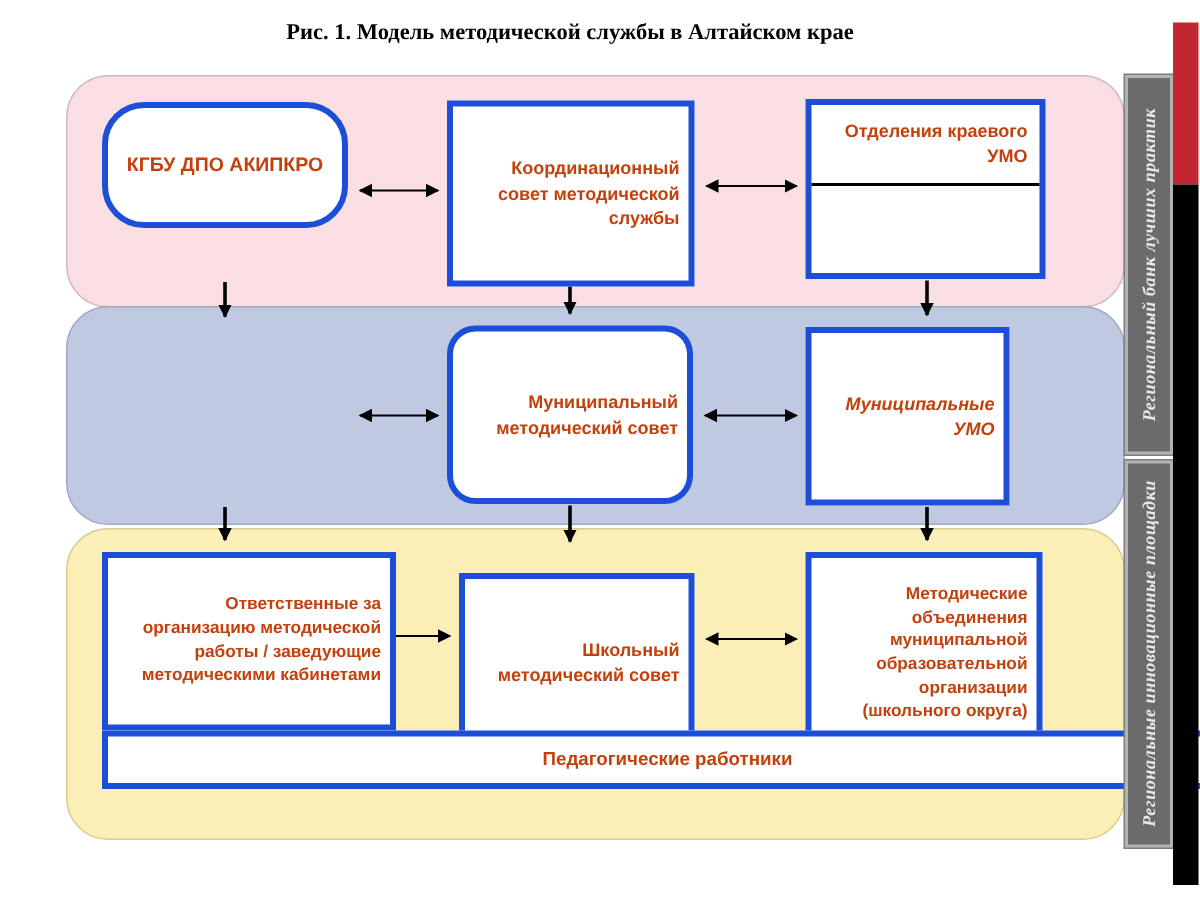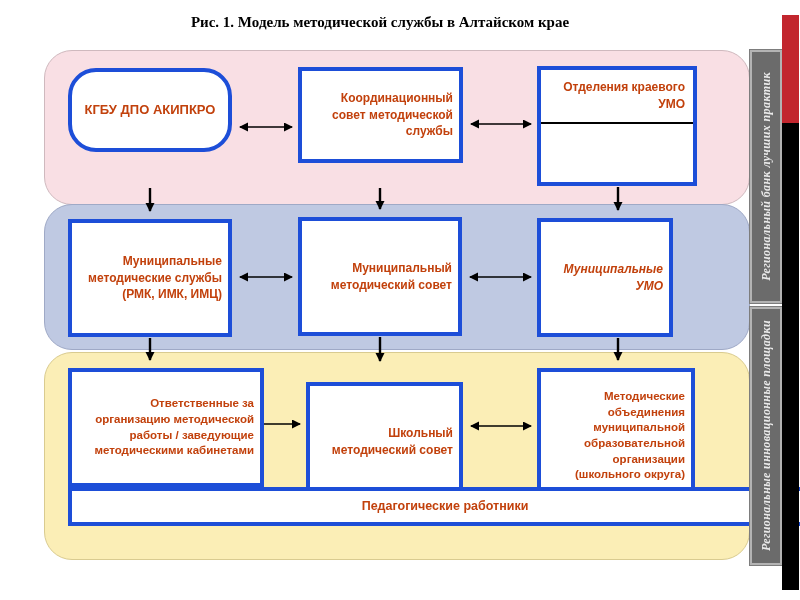--- a/index.html
+++ b/index.html
@@ -8,26 +8,26 @@
   #title{position:absolute;left:0;top:14px;width:760px;text-align:center;
          font-family:"Liberation Serif",serif;font-weight:bold;font-size:15px;color:#000;}
   .band{position:absolute;border-radius:28px;}
   #band-regional{left:44px;top:50px;width:704px;height:153px;background:#f9dfe4;border:1px solid #cfb9be;}
   #band-municipal{left:44px;top:204px;width:704px;height:144px;background:#bfc9e2;border:1px solid #9fa9c6;}
   #band-school{left:44px;top:352px;width:704px;height:206px;background:#fbeeb6;border:1px solid #d9cb90;}
   .box{position:absolute;background:#fff;border:4px solid #1d4ed8;box-sizing:border-box;
        display:flex;align-items:center;justify-content:center;text-align:right;
        font-weight:bold;font-size:12px;line-height:1.38;color:#c2410c;padding:3px 6px;}
   #box-akipkro{left:68px;top:68px;width:164px;height:84px;font-size:13px;border-radius:28px;}
-  #box-coord{left:298px;top:67px;width:165px;height:96px;}
+  #box-coord{left:298px;top:67px;width:165px;height:124px;}
   #box-umo-branches{left:537px;top:66px;width:160px;height:120px;padding:0;flex-direction:column;align-items:stretch;justify-content:flex-start;}
   #box-umo-branches .cell-top{height:54px;border-bottom:2px solid #000;display:flex;align-items:center;justify-content:center;padding:2px 8px;box-sizing:border-box;}
   #box-umo-branches .cell-bottom{flex:1;display:flex;align-items:flex-start;justify-content:center;padding:4px 8px;box-sizing:border-box;}
   #box-mun-services{left:68px;top:219px;width:164px;height:118px;}
-  #box-mun-council{left:298px;top:217px;width:164px;height:119px;}
+  #box-mun-council{left:298px;top:217px;width:164px;height:119px;border-radius:19px;}
   #box-mun-umo{left:537px;top:218px;width:136px;height:119px;font-style:italic;}
   #box-responsible{left:68px;top:368px;width:196px;height:119px;font-size:11.5px;line-height:1.35;}
   #box-school-council{left:306px;top:382px;width:157px;height:119px;}
   #box-school-umo{left:537px;top:368px;width:158px;height:136px;font-size:11.5px;line-height:1.35;}
   #box-teachers{left:68px;top:487px;width:754px;height:39px;font-size:12.5px;}
   #arrows{position:absolute;left:0;top:0;width:800px;height:600px;pointer-events:none;}
   .h-arrow{stroke:#000;stroke-width:1.4;}
   .v-arrow{stroke:#000;stroke-width:2.4;}
   .side-tab{position:absolute;width:32px;background:#6b6b6b;border:2px solid #b3b3b3;outline:1px solid #7d7d7d;
             box-sizing:border-box;display:flex;align-items:center;justify-content:center;}
@@ -78,23 +78,20 @@
   <div id="box-coord" class="box">
     <span>Координационный совет методической службы</span>
   </div>
 
   <div id="box-umo-branches" class="box">
     <div class="cell-top">
       <span>Отделения краевого УМО</span>
     </div>
   </div>
 
-  <div id="box-mun-services" class="box">
-    <span>Муниципальные методические службы (РМК, ИМК, ИМЦ)</span>
-  </div>
 
   <div id="box-mun-council" class="box">
     <span>Муниципальный методический совет</span>
   </div>
 
   <div id="box-mun-umo" class="box">
     <span>Муниципальные УМО</span>
   </div>
 
   <div id="box-responsible" class="box">

